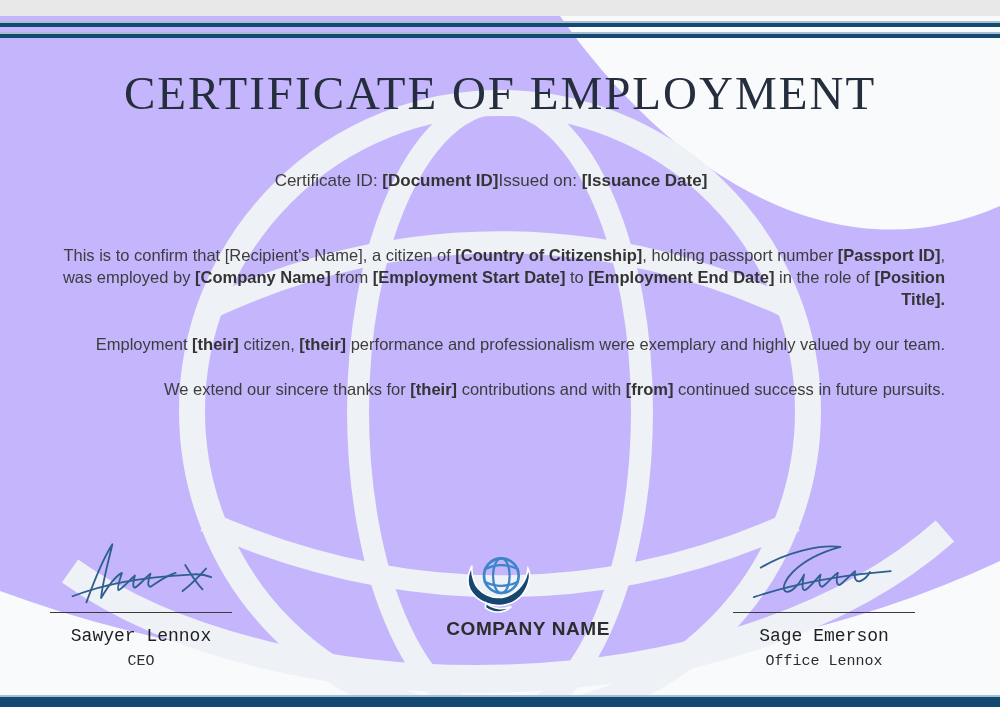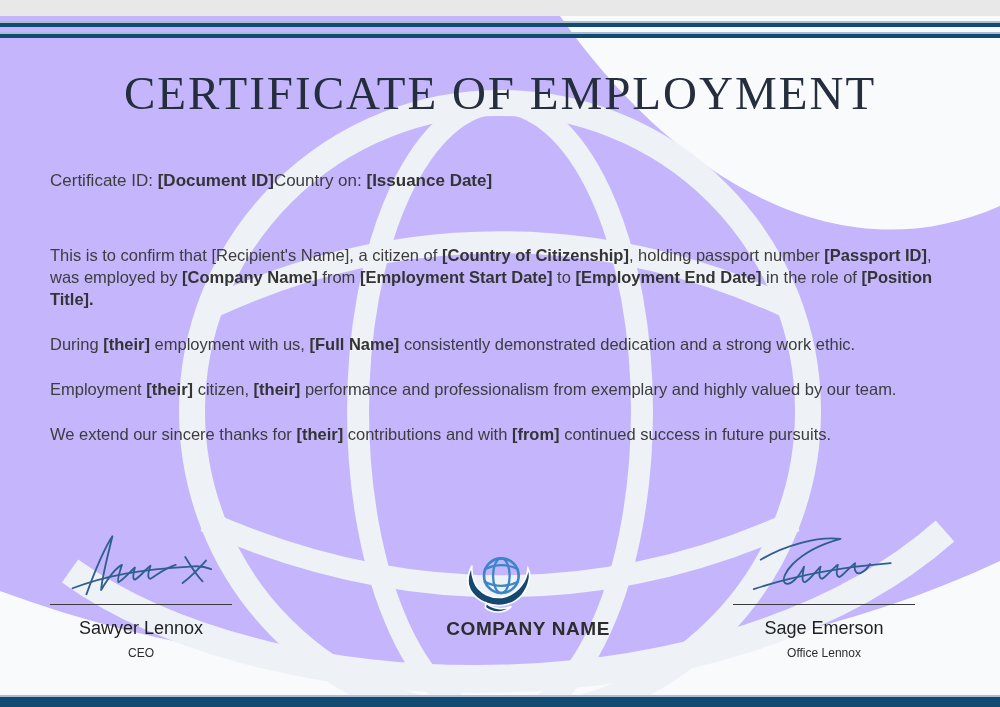--- a/index.html
+++ b/index.html
@@ -30,38 +30,38 @@
     position:absolute;top:50px;left:0;right:0;
     text-align:center;
     font-family:"Liberation Serif", "DejaVu Serif", serif;
     font-weight:400;
     font-size:47px;
     letter-spacing:2px;
     color:var(--title-text);
   }
   .meta{
     position:absolute;top:155px;left:50px;right:68px;
-    display:flex;justify-content:flex-start;
+    display:flex;justify-content:center;
     font-size:17px;
   }
   .meta strong{font-weight:700;color:#343434;}
   .body{
     position:absolute;top:228px;left:50px;width:895px;
-    font-size:16.5px;line-height:22px;
+    font-size:16.5px;line-height:22px;text-align:right;
   }
   .body p{margin:0 0 23px 0;}
   .body strong{font-weight:700;color:#343434;}
   .signatures{position:absolute;top:505px;left:0;width:1000px;height:160px;}
-  .sig{position:absolute;top:4px;width:182px;text-align:center;}
+  .sig{position:absolute;top:12px;width:182px;text-align:center;font-family:Liberation Mono, monospace;}
   .sig.left{left:50px;}
   .sig.right{left:733px;}
   .sig svg{display:block;width:180px;height:78px;margin:0 auto;}
   .sig-line{border-top:1px solid #3a3a3a;margin-top:1px;}
   .sig-name{margin-top:13px;font-size:18px;color:#1f1f1f;}
-  .sig-role{margin-top:7px;font-size:12px;color:#2e2e2e;}
+  .sig-role{margin-top:7px;font-size:15px;color:#2e2e2e;}
   .company{position:absolute;left:390px;top:30px;width:220px;text-align:right;}
   .company svg{display:block;width:80px;height:64px;margin:0 auto;}
   .company-name{margin-top:3px;font-size:19px;font-weight:700;letter-spacing:0.6px;color:#2d2d2d;}
   .ink{fill:none;stroke:var(--signature-ink);stroke-width:2.1;stroke-linecap:round;stroke-linejoin:round;}
   .globe-wire{fill:none;stroke:var(--logo-blue);stroke-linecap:round;}
   .swoosh{fill:var(--logo-navy);stroke:#ffffff;stroke-width:2.5;}
   .wm-stroke{fill:none;stroke:#eef1f6;}
   .wm-band{fill:#f9fafc;}
 </style>
 </head>
@@ -83,27 +83,26 @@
     <div class="bar accent" style="top:5px;"></div>
     <div class="bar navy" style="top:7px;height:4px;"></div>
     <div class="bar accent" style="top:16px;"></div>
     <div class="bar navy" style="top:18px;height:4px;"></div>
   </div>
 
   <h1 class="title">CERTIFICATE OF EMPLOYMENT</h1>
 
   <div class="meta">
     <div><span>Certificate ID: </span><strong>[Document ID]</strong></div>
-    <div><span>Country on: </span><strong>[Issuance Date]</strong></div>
+    <div><span>Issued on: </span><strong>[Issuance Date]</strong></div>
   </div>
 
   <div class="body">
       <p><span>This is to confirm that [Recipient's Name], a citizen of </span><strong>[Country of Citizenship]</strong><span>, holding passport number </span><strong>[Passport ID]</strong><span>, was employed by </span><strong>[Company Name]</strong><span> from </span><strong>[Employment Start Date]</strong><span> to </span><strong>[Employment End Date]</strong><span> in the role of </span><strong>[Position Title].</strong></p>
-      <p><span>During </span><strong>[their]</strong><span> employment with us, </span><strong>[Full Name]</strong><span> consistently demonstrated dedication and a strong work ethic.</span></p>
-      <p><span>Employment </span><strong>[their]</strong><span> citizen, </span><strong>[their]</strong><span> performance and professionalism from exemplary and highly valued by our team.</span></p>
+      <p><span>Employment </span><strong>[their]</strong><span> citizen, </span><strong>[their]</strong><span> performance and professionalism were exemplary and highly valued by our team.</span></p>
       <p><span>We extend our sincere thanks for </span><strong>[their]</strong><span> contributions and with </span><strong>[from]</strong><span> continued success in future pursuits.</span></p>
     </div>
 
   <div class="signatures">
 
     <div class="sig left">
       <svg viewBox="0 0 190 90" aria-hidden="true">
         <path class="ink" d="M32 80 C40 58 52 28 62 13 C57 34 50 60 49 75 C56 63 65 50 73 46 C70 55 67 64 69 66 C75 63 82 54 88 49 C86 56 85 63 88 63 C94 60 100 51 106 47 C103 55 102 62 106 62 C114 57 124 49 135 46"></path>
         <path class="ink" d="M16 73 C55 58 95 51 152 48 C161 47 169 48 176 51"></path>
         <path class="ink" d="M146 37 C152 47 159 58 166 65"></path>

